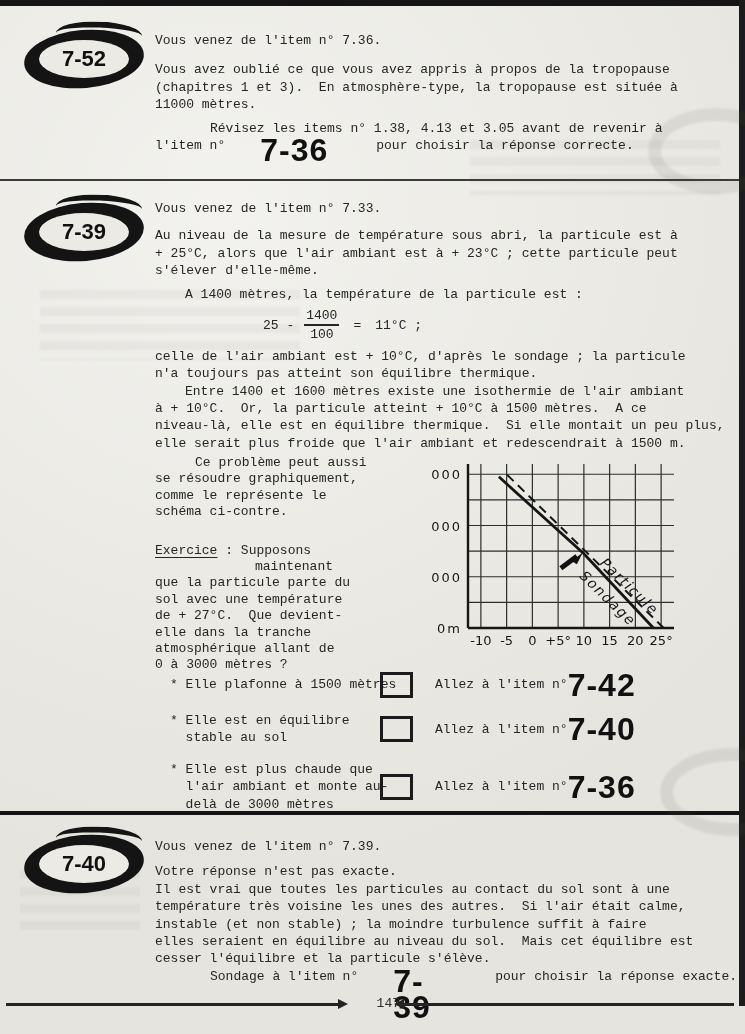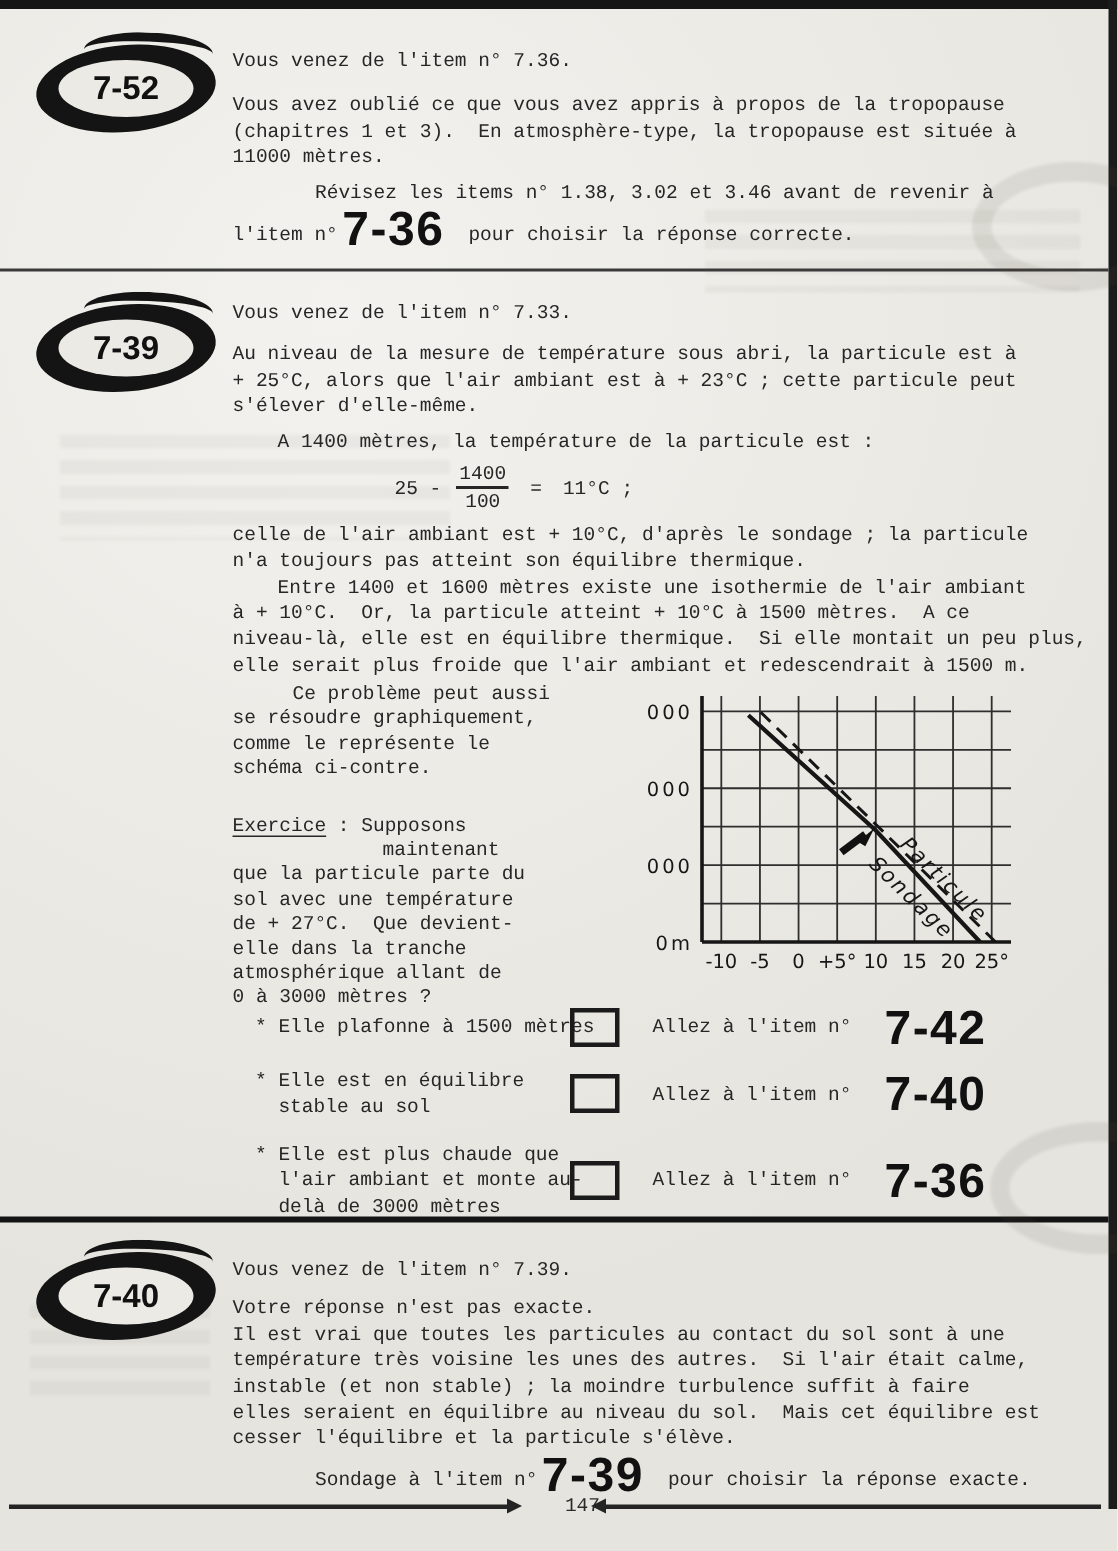--- a/index.html
+++ b/index.html
@@ -5,21 +5,21 @@
   html,body{margin:0;padding:0;}
   .page{position:relative;width:745px;height:1034px;background:#ecebe5;overflow:hidden;
         font-family:"Liberation Mono","DejaVu Sans Mono",monospace;color:#262626;
         background-image:radial-gradient(circle at 30% 20%, rgba(255,255,255,.35), rgba(0,0,0,.03) 70%);}
   .ln{white-space:pre;font-size:13px;line-height:17.4px;}
   .gap6{height:6px}.gap8{height:8px}.gap10{height:10px}.gap12{height:12px}
   .ind30{margin-left:30px}.ind55{margin-left:55px}.ind40{text-indent:40px}.ind100{margin-left:100px}
   .ul{text-decoration:underline;text-underline-offset:3px;}
   .bignum{font-family:"Liberation Sans","DejaVu Sans",sans-serif;font-weight:700;font-size:32px;
           letter-spacing:1px;color:#111;line-height:26px;}
-  .bigrow{display:flex;align-items:flex-end;height:28px;}
+  .bigrow{display:flex;align-items:flex-start;height:28px;gap:32px;}
   .bigrow .post{margin-left:16px}
   .bigrow .bignum{margin-left:3px}
   
   .topbar{position:absolute;left:0;top:0;width:745px;height:6px;background:#151515;}
   .rightbar{position:absolute;left:739px;top:0;width:6px;height:1006px;background:#1c1c1c;}
   .divider1{position:absolute;left:0;top:179px;width:739px;height:2px;background:#3a3a3a;}
   .divider2{position:absolute;left:0;top:811px;width:739px;height:4px;background:#141414;}
   .botline-l{position:absolute;left:6px;top:1003px;width:332px;height:3px;background:#242424;}
   .botline-r{position:absolute;left:404px;top:1003px;width:330px;height:3px;background:#242424;}
   .tri-r{position:absolute;left:338px;top:999px;width:0;height:0;border-left:10px solid #242424;
@@ -44,21 +44,21 @@
   .fnum{border-bottom:2px solid #262626;padding:0 2px;}
   
   .leftcol{position:absolute;left:155px;top:455px;width:280px;}
   .leftcol .ln{line-height:16.4px;}
   .chart-wrap{position:absolute;left:430px;top:450px;width:256px;height:212px;}
   
   .options{position:absolute;left:170px;top:672px;width:560px;}
   .opt{display:flex;align-items:center;margin-bottom:14px;}
   .opt .otext{width:208px;}
   .chk{width:27px;height:20px;border:3px solid #1b1b1b;background:transparent;margin-left:2px;}
-  .goto{display:flex;align-items:center;margin-left:22px;gap:22px;}
+  .goto{display:flex;align-items:center;margin-left:22px;}
   
   .ghost{position:absolute;opacity:.10;filter:blur(1px);pointer-events:none;}
   .ghost-ellipse{border:13px solid #5a554b;border-radius:50%;}
   .ghost-bar{background:repeating-linear-gradient(180deg,rgba(90,85,75,.55) 0 9px,transparent 9px 17px);}
 </style>
 </head>
 <body>
 
 <div class="page">
 
@@ -86,21 +86,21 @@
     <div class="badge-inner">7-40</div>
   </div>
 
   <div class="sec" style="top:32px">
     <div class="ln">Vous venez de l'item n° 7.36.</div>
     <div class="gap12"></div>
     <div class="ln">Vous avez oublié ce que vous avez appris à propos de la tropopause</div>
     <div class="ln">(chapitres 1 et 3).  En atmosphère-type, la tropopause est située à</div>
     <div class="ln">11000 mètres.</div>
     <div class="gap6"></div>
-    <div class="ln ind55">Révisez les items n° 1.38, 3.02 et 3.46 avant de revenir à</div>
+    <div class="ln ind55">Révisez les items n° 1.38, 4.13 et 3.05 avant de revenir à</div>
     <div class="bigrow">
       <span class="ln">l'item n°</span>
       <span class="bignum">7-36</span>
       <span class="ln post">pour choisir la réponse correcte.</span>
     </div>
   </div>
 
   <div class="sec" style="top:200px">
     <div class="ln">Vous venez de l'item n° 7.33.</div>
     <div class="gap10"></div>

